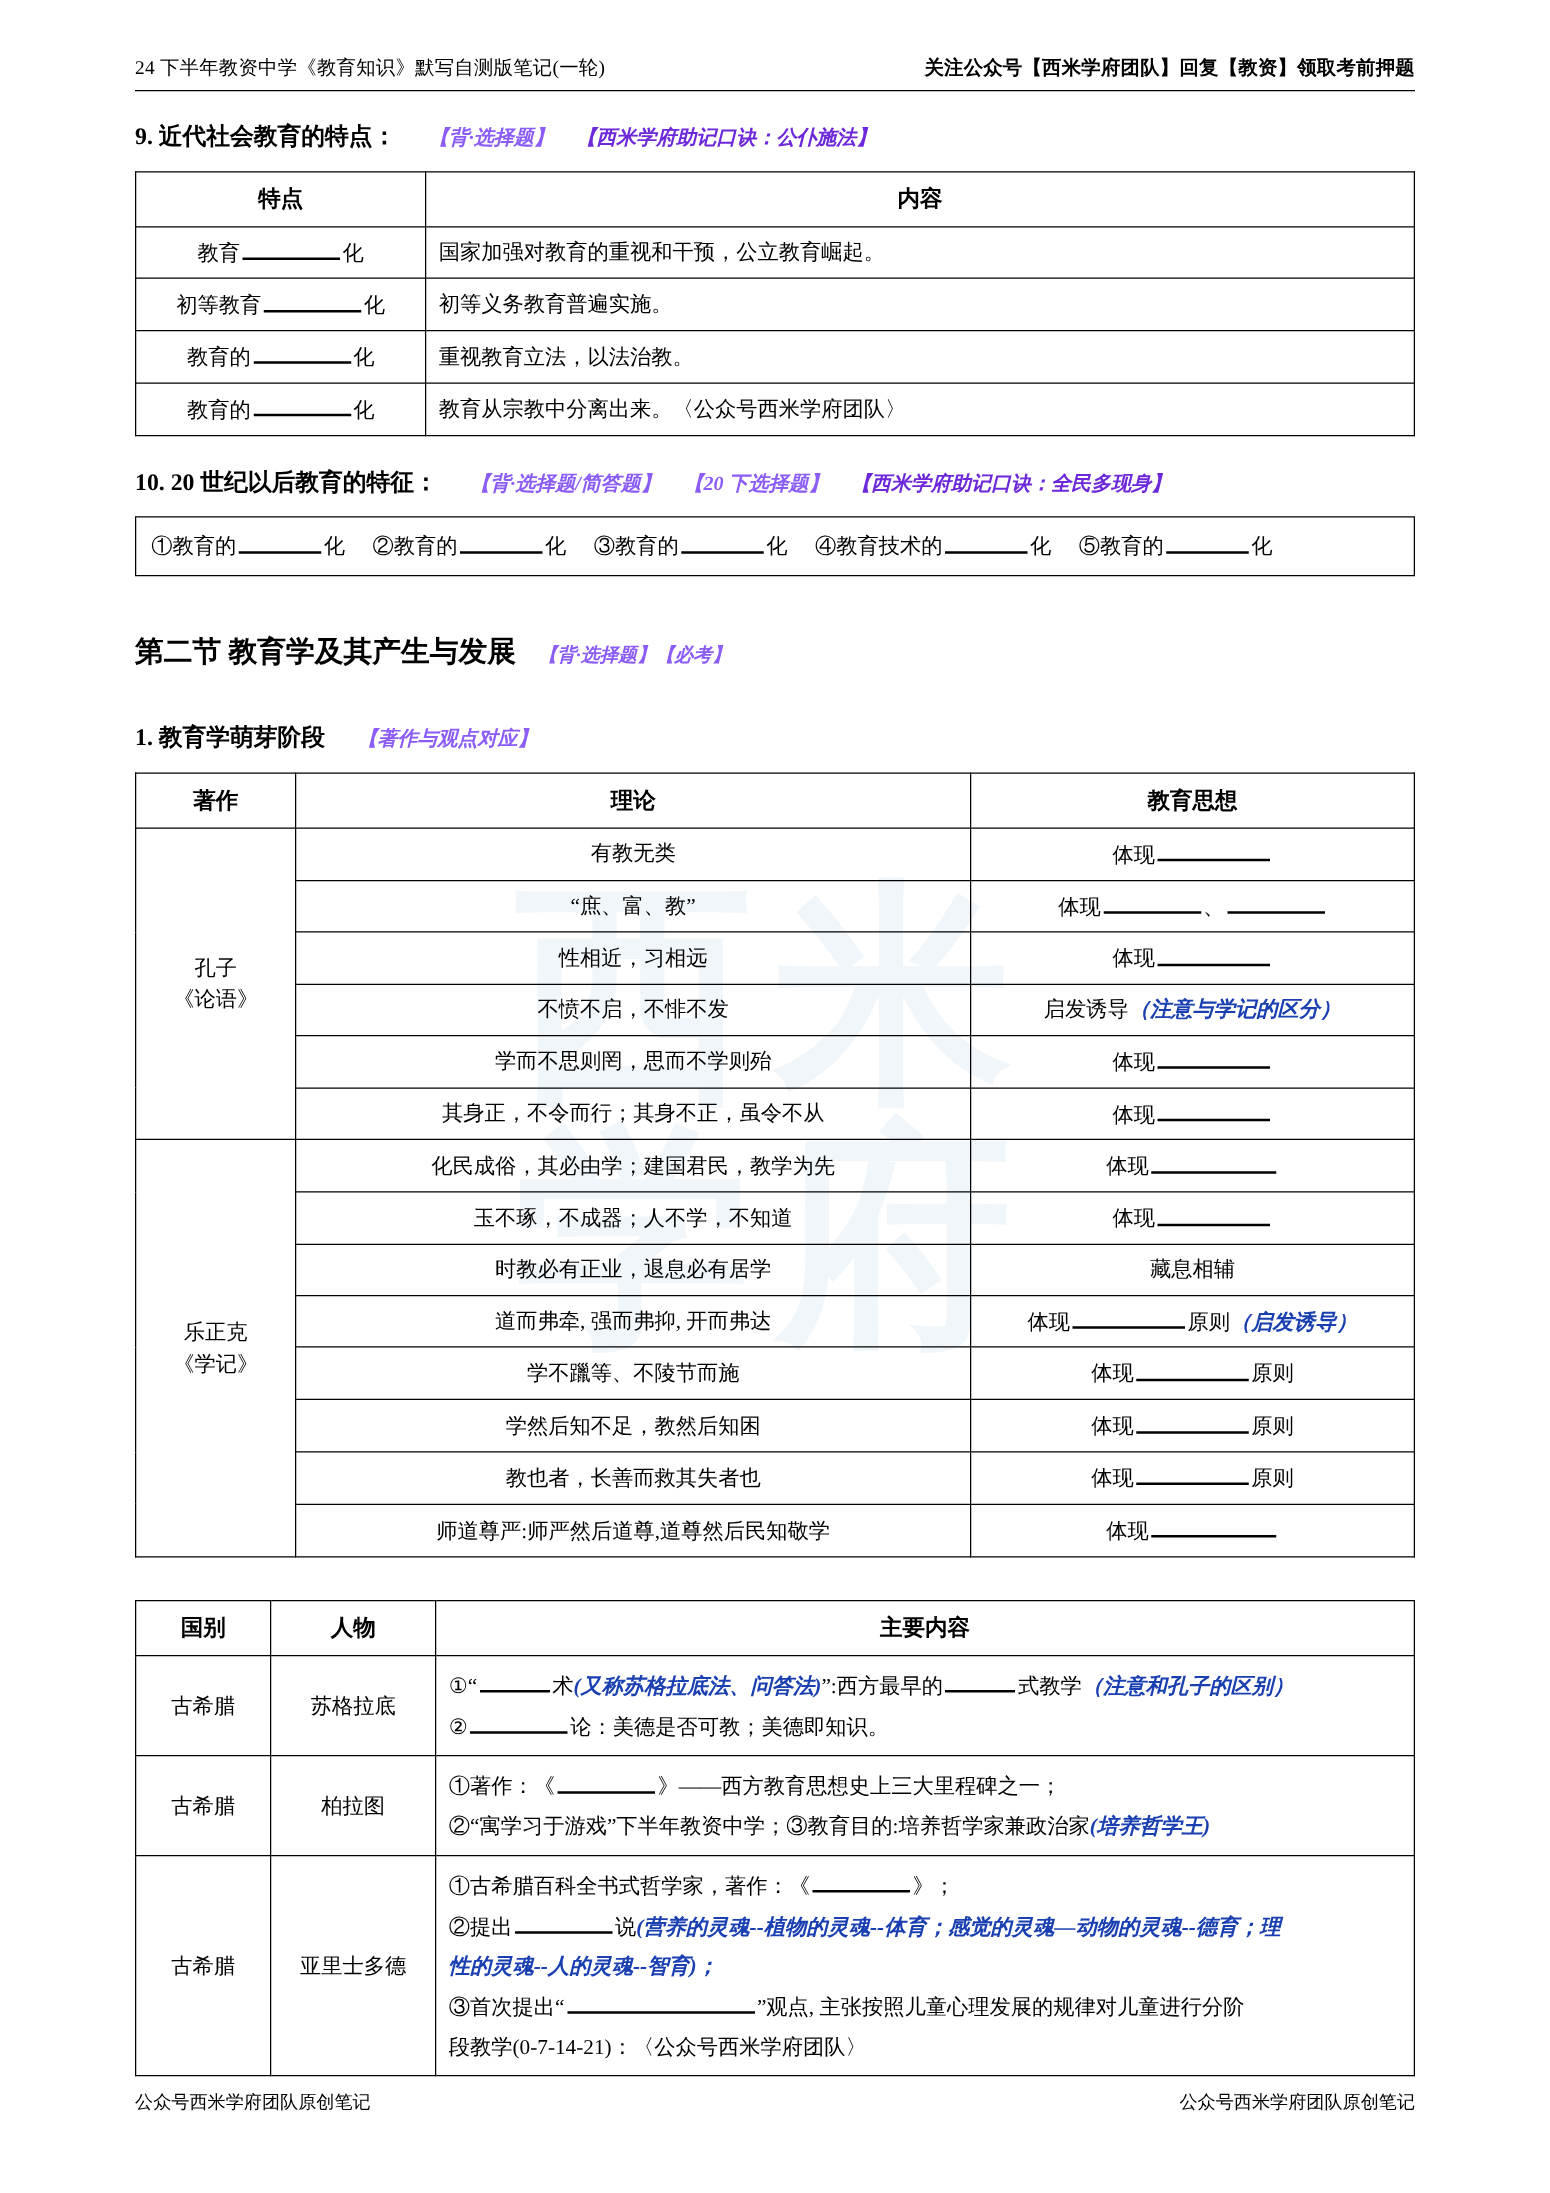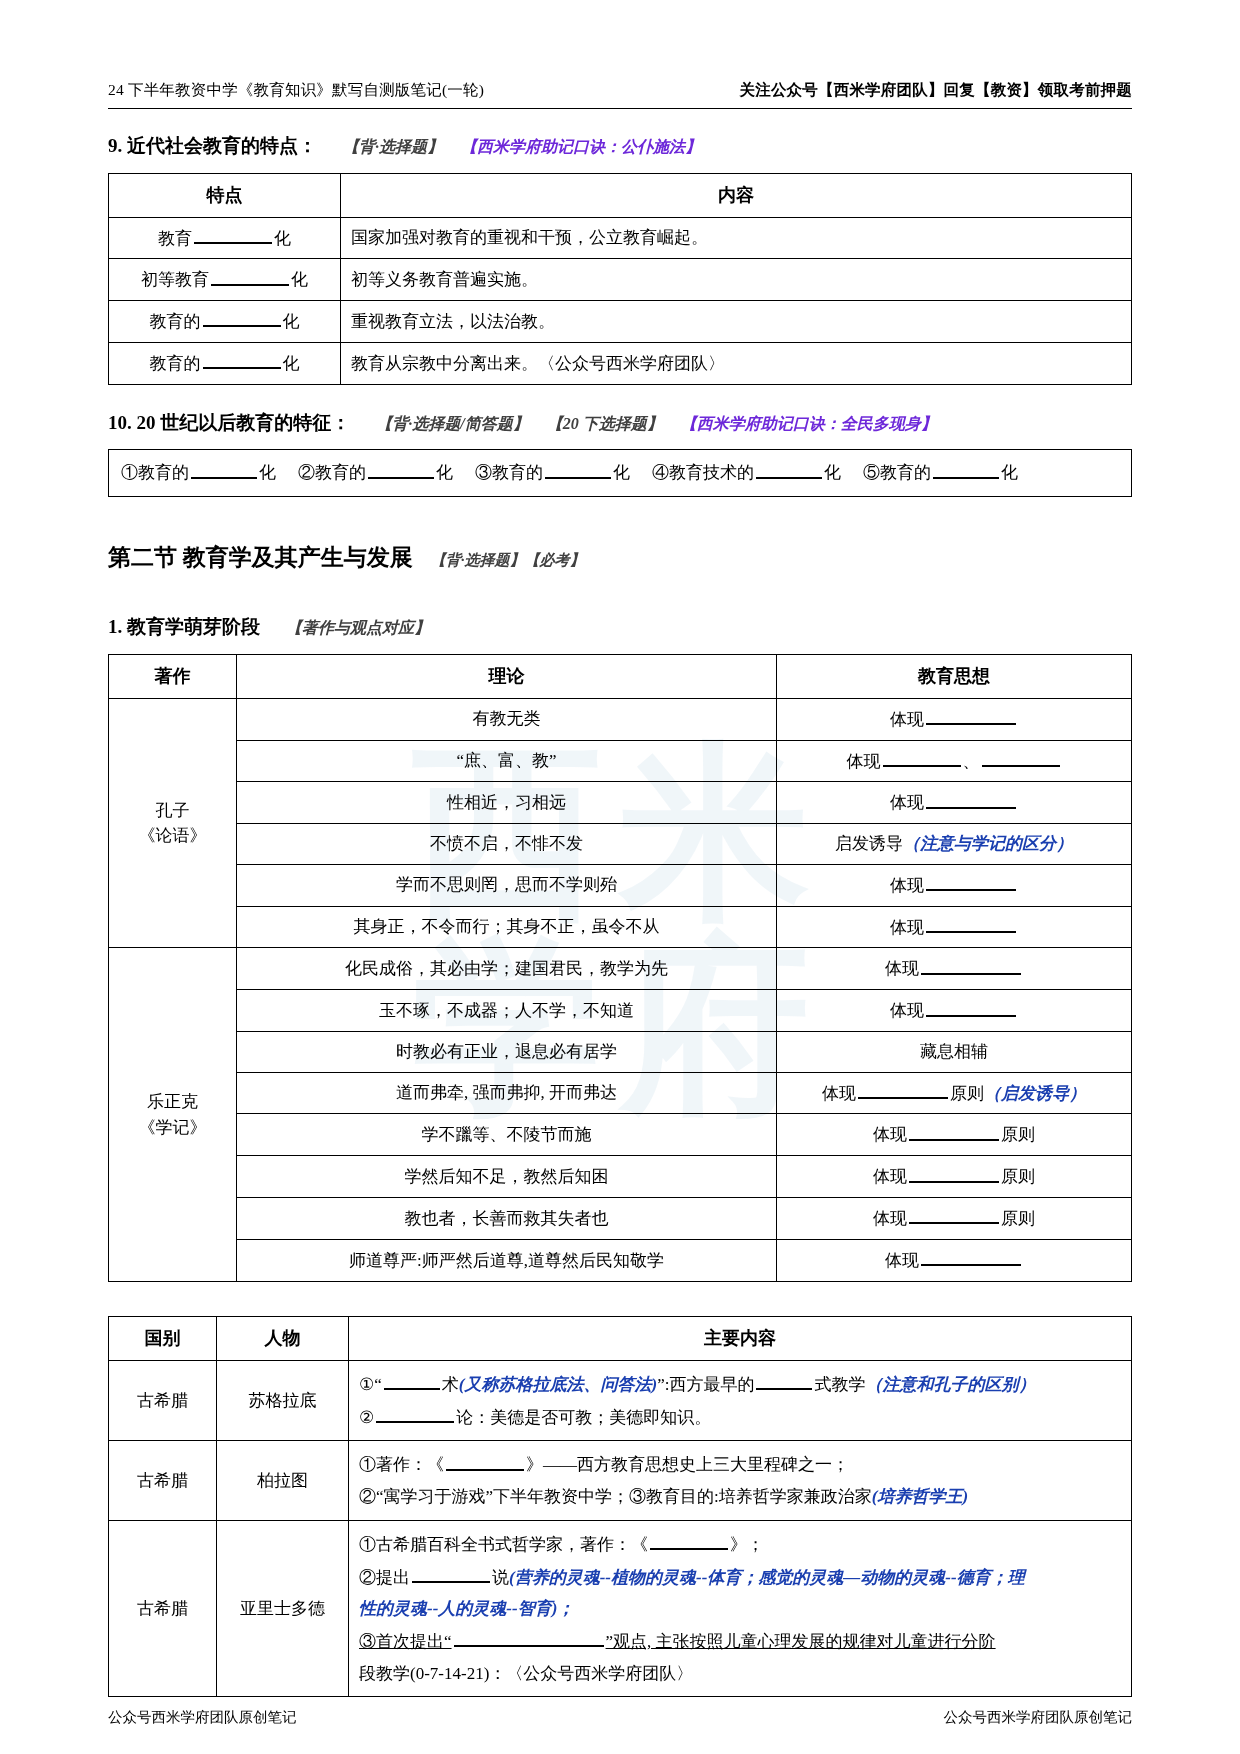--- a/index.html
+++ b/index.html
@@ -29,29 +29,29 @@
   
   .doc-footer {
     position:absolute; bottom:63px; left:108px; right:108px;
     display:flex; justify-content:space-between; align-items:center;
     font-size:14.5px;
   }
   .doc-footer .fc { flex:1; text-align:center; }
   .doc-footer .fl, .doc-footer .fr { white-space:nowrap; }
 
   
-  .content { position:absolute; top:96px; left:108px; width:1024px;margin-top:36px; }
+  .content { position:absolute; top:96px; left:108px; width:1024px; }
 
   .q-head {
     font-size:19px; font-weight:bold; margin:0 0 12px 0;
     display:flex; align-items:baseline; flex-wrap:wrap; gap:0;
     line-height:1.5;
   }
   .q-head .qtext { margin-right:26px; white-space:nowrap; }
-  .tag-red  { color:#404040; font-size:16px; font-weight:bold; font-style:italic;
+  .tag-red  { color:#8b5cf6; font-size:16px; font-weight:bold; font-style:italic;
               margin-right:18px; white-space:nowrap; }
   .tag-blue { color:#6d28d9; font-size:16px; font-weight:bold; font-style:italic;
               margin-right:18px; white-space:nowrap; }
   .tag-red:last-child, .tag-blue:last-child { margin-right:0; }
 
   .sec-head {
     font-size:23px; font-weight:bold; margin:0 0 14px 0;
     display:flex; align-items:baseline; line-height:1.5;
   }
   .sec-head .stext { margin-right:18px; white-space:nowrap; }
@@ -290,21 +290,21 @@
               <div style="padding: 3px 0px;"><span>②“寓学习于游戏”下半年教资中学；③教育目的:培养哲学家兼政治家</span><span class="blue">(培养哲学王)</span></div>
             </td>
           </tr>
           <tr>
             <td class="ctr">古希腊</td>
             <td class="ctr">亚里士多德</td>
             <td class="lft">
               <div style="padding: 3px 0px;"><span>①古希腊百科全书式哲学家，著作：《</span><span class="bl w7"></span><span>》；</span></div>
               <div style="padding: 3px 0px;"><span>②提出</span><span class="bl w7"></span><span>说</span><span class="blue">(营养的灵魂--植物的灵魂--体育；感觉的灵魂—动物的灵魂--德育；理</span></div>
               <div style="padding: 3px 0px;"><span class="blue">性的灵魂--人的灵魂--智育)；</span></div>
-              <div style="padding: 3px 0px; text-decoration: underline;"><span>③首次提出“</span><span class="bl w9" style="width: 150px;"></span><span>”观点, 主张按照儿童心理发展的规律对儿童进行分阶</span></div>
+              <div style="padding: 3px 0px;"><span>③首次提出“</span><span class="bl w9" style="width: 150px;"></span><span>”观点, 主张按照儿童心理发展的规律对儿童进行分阶</span></div>
               <div style="padding: 3px 0px;"><span>段教学(0-7-14-21)：〈公众号西米学府团队〉</span></div>
             </td>
           </tr>
         </tbody>
     </table>
 
   </div>
 
   <div class="doc-footer">
     <div class="fl">公众号西米学府团队原创笔记</div>

